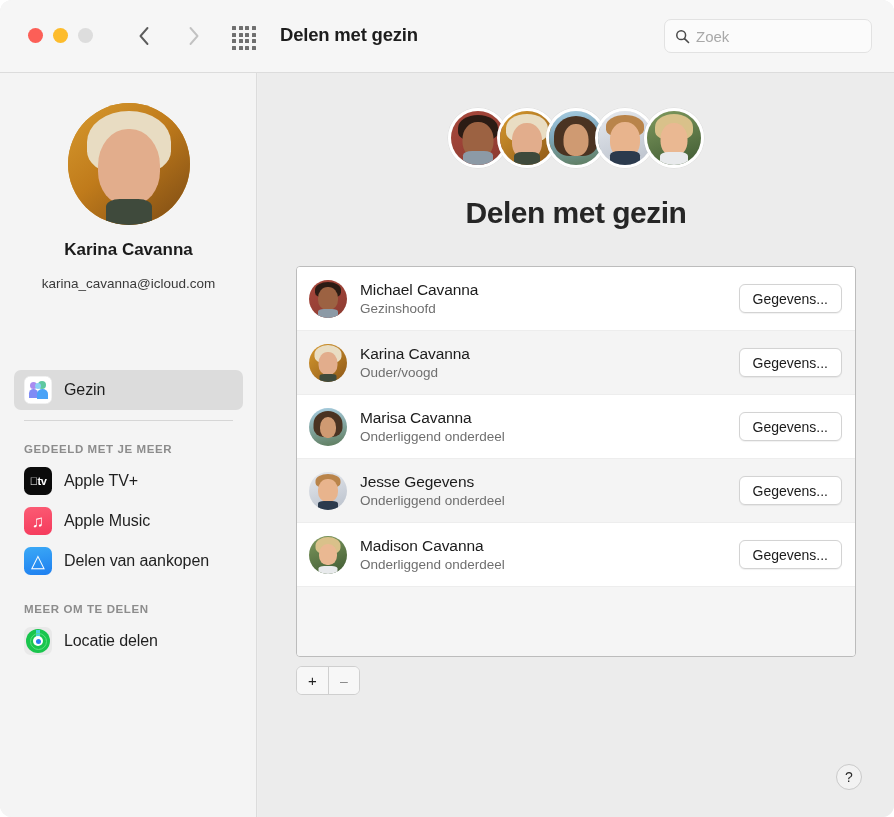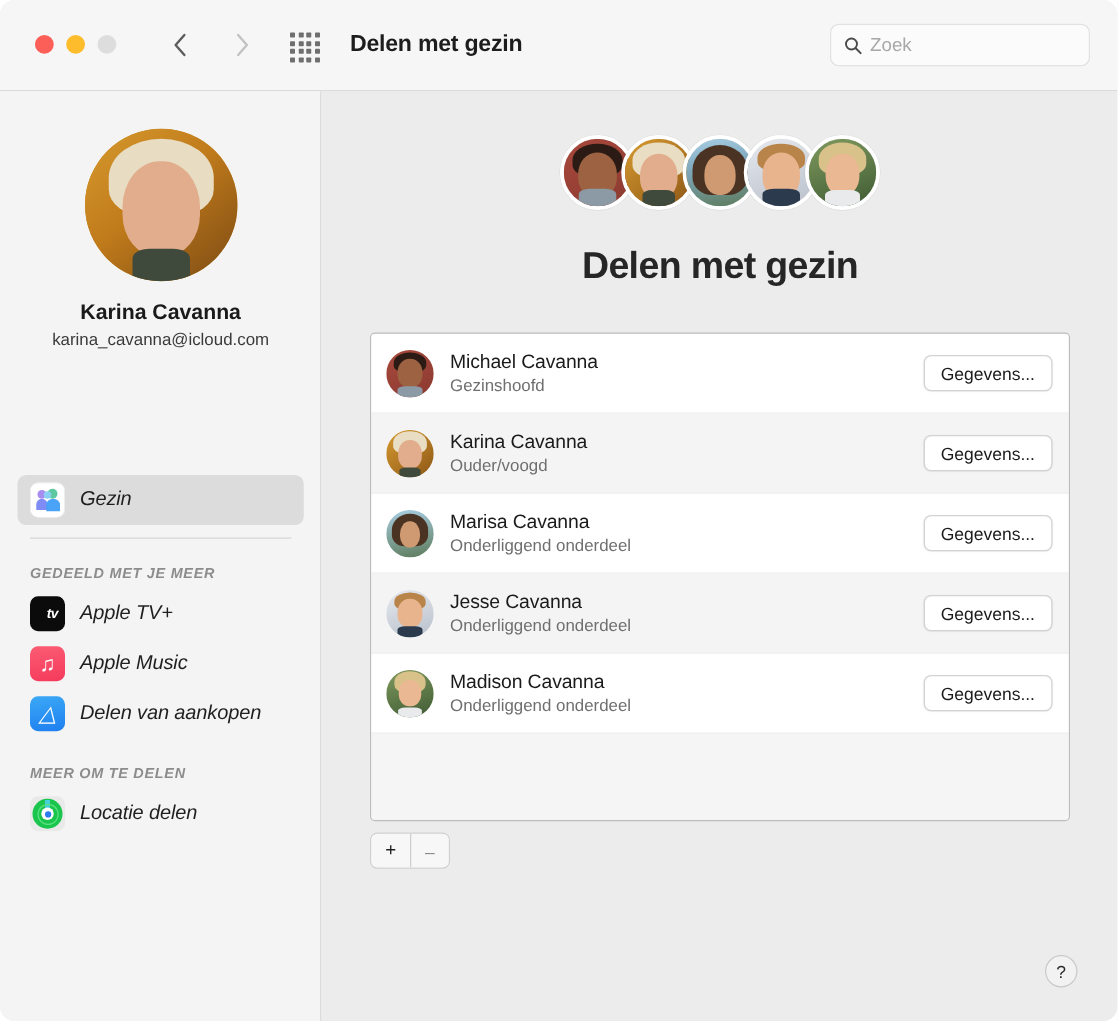--- a/index.html
+++ b/index.html
@@ -119,30 +119,29 @@
     position: relative;
     background: #c98a24;
   }
   #profile-name {
     margin-top: 15px;
     font-size: 17px;
     font-weight: bold;
     color: #1a1a1a;
   }
   #profile-email {
-    margin-top: 4px;
+    margin-top: 16px;
     font-size: 13.5px;
     color: #3a3a3a;
   }
 
   #nav {
     position: absolute;
-    left: 0; top: 307px;
+    left: 0; top: 297px;
     width: 257px;
-    font-style: italic;
   }
 
   .nav-row {
     display: flex;
     align-items: center;
     height: 40px;
     margin: 0 14px;
     padding: 0 10px;
     border-radius: 7px;
   }
@@ -573,21 +572,21 @@
       <div class="member-row alt">
         <div class="m-av">
           <div class="face">
             <div class="bg" style="background:linear-gradient(160deg,#e6e9ee,#b9c0cb);"></div>
             <div class="hair" style="width:25px;height:14px;top:2px;background:#b9844a;"></div>
             <div class="head" style="width:20px;height:23px;top:7px;background:#e8b48d;"></div>
             <div class="neck" style="width:20px;height:9px;bottom:0;background:#2b3a4d;"></div>
           </div>
         </div>
         <div class="m-text">
-          <div class="m-name">Jesse Cavanna</div>
+          <div class="m-name">Jesse Gegevens</div>
           <div class="m-role">Onderliggend onderdeel</div>
         </div>
         <button class="details-btn">Gegevens...</button>
       </div>
 
       <div class="member-row">
         <div class="m-av">
           <div class="face">
             <div class="bg" style="background:linear-gradient(160deg,#7f9a5e,#3f5a33);"></div>
             <div class="hair" style="width:25px;height:17px;top:1px;background:#d9c18a;"></div>

